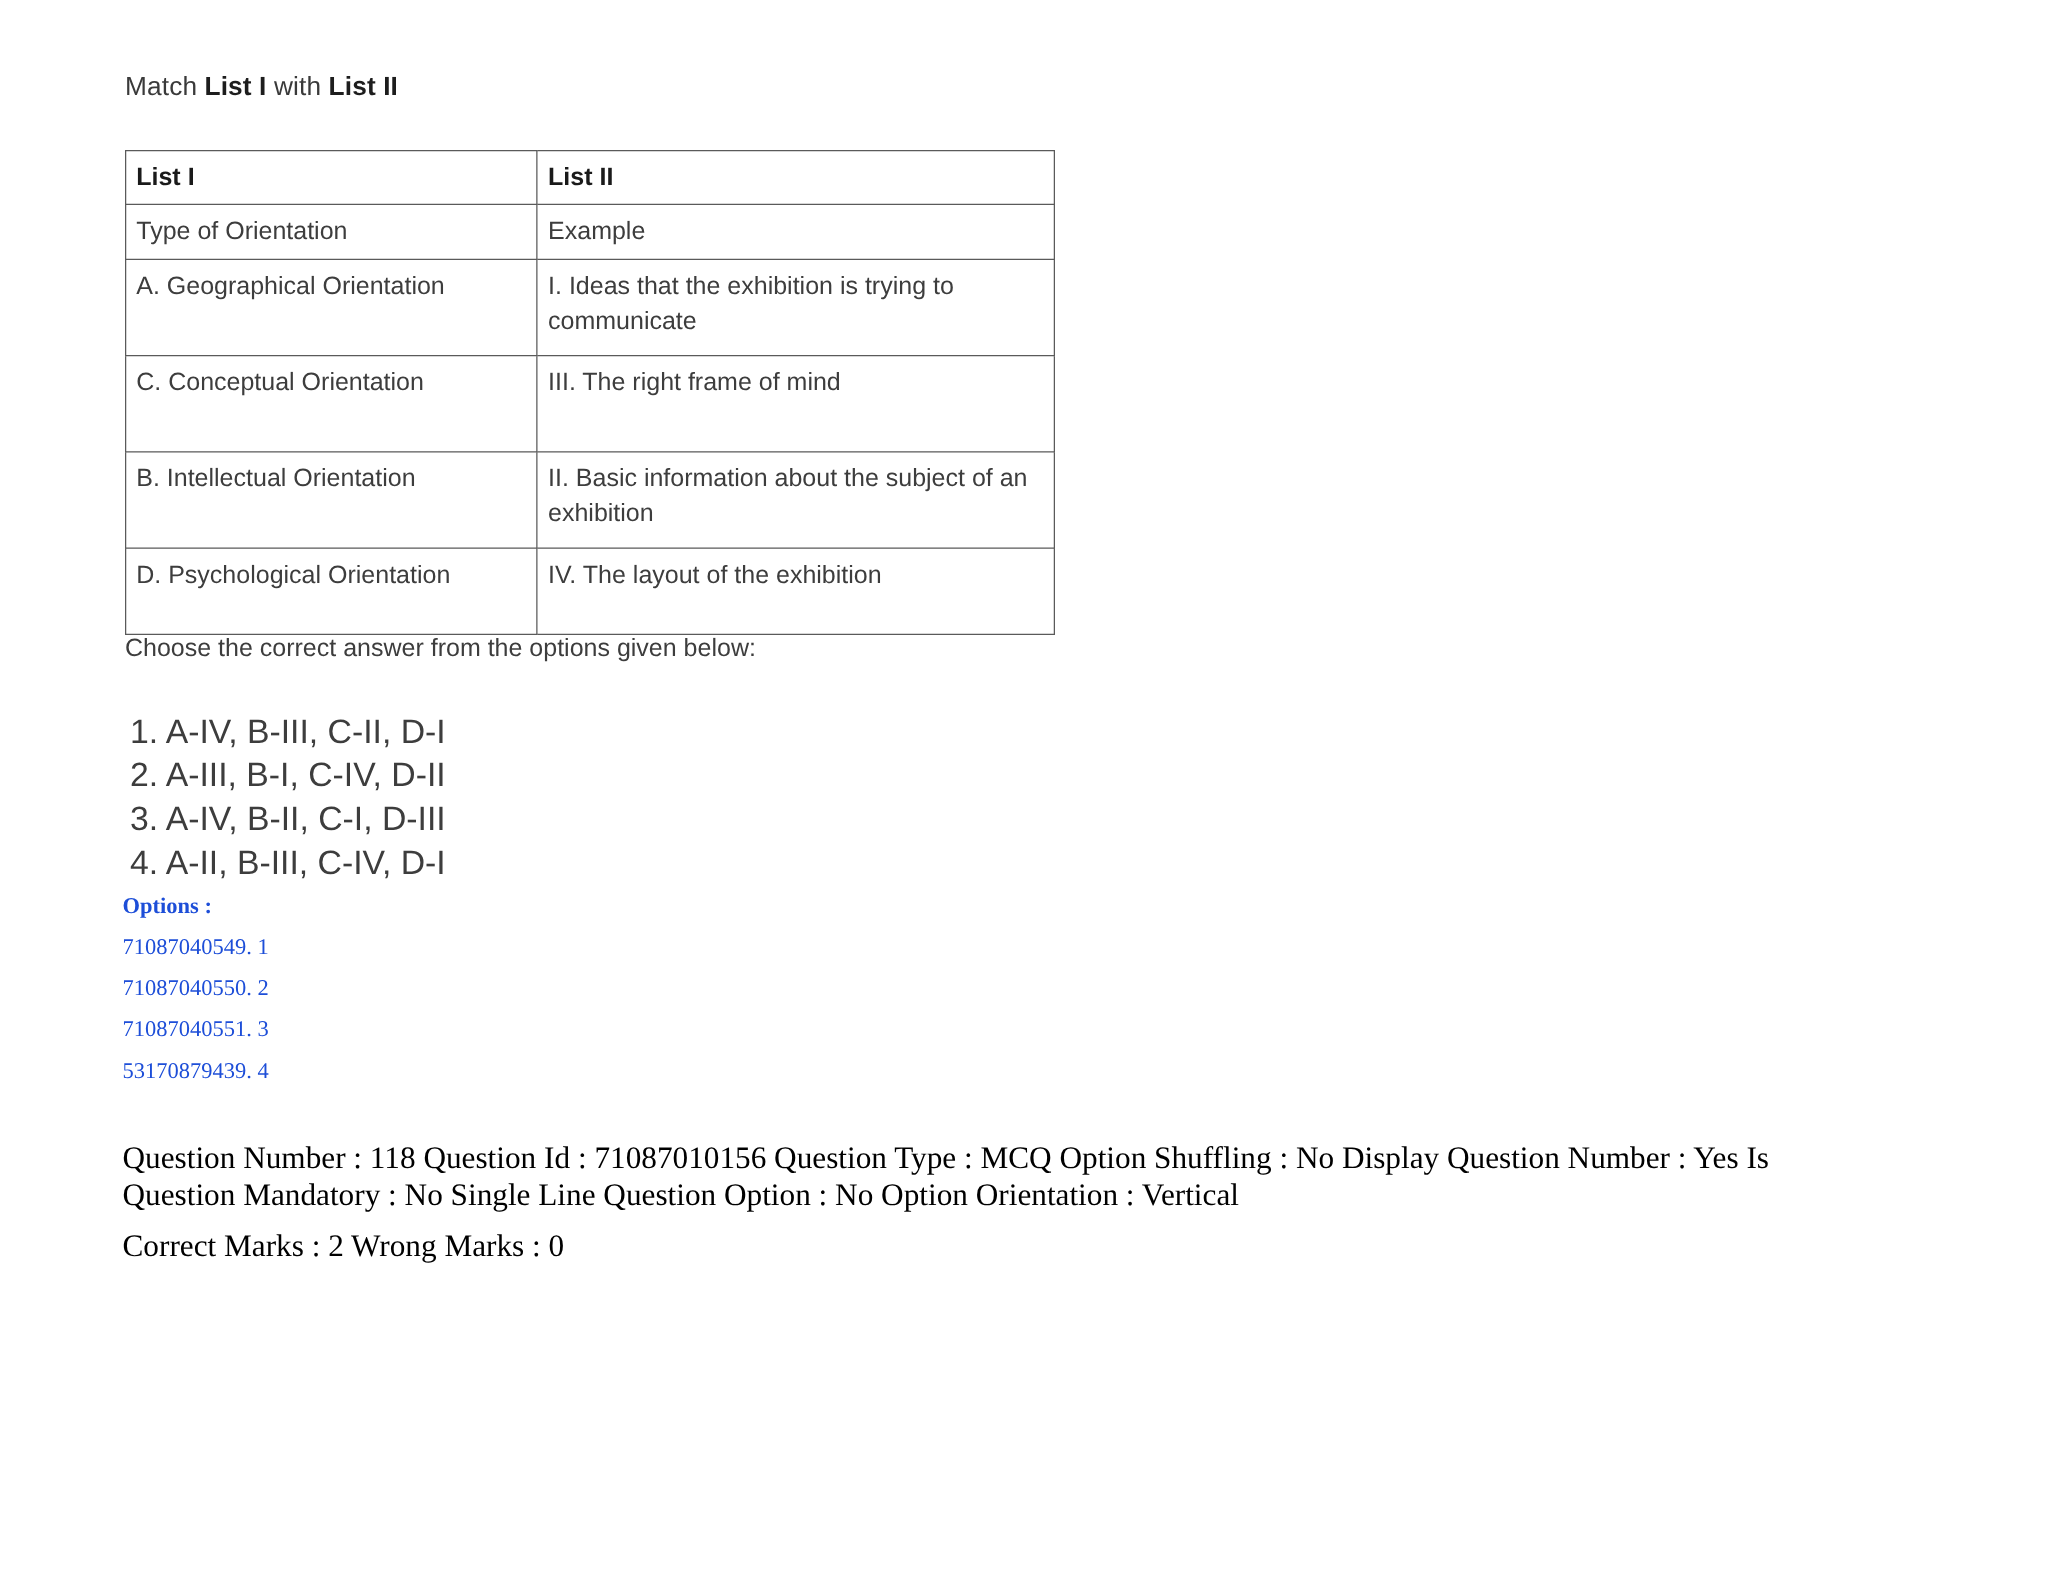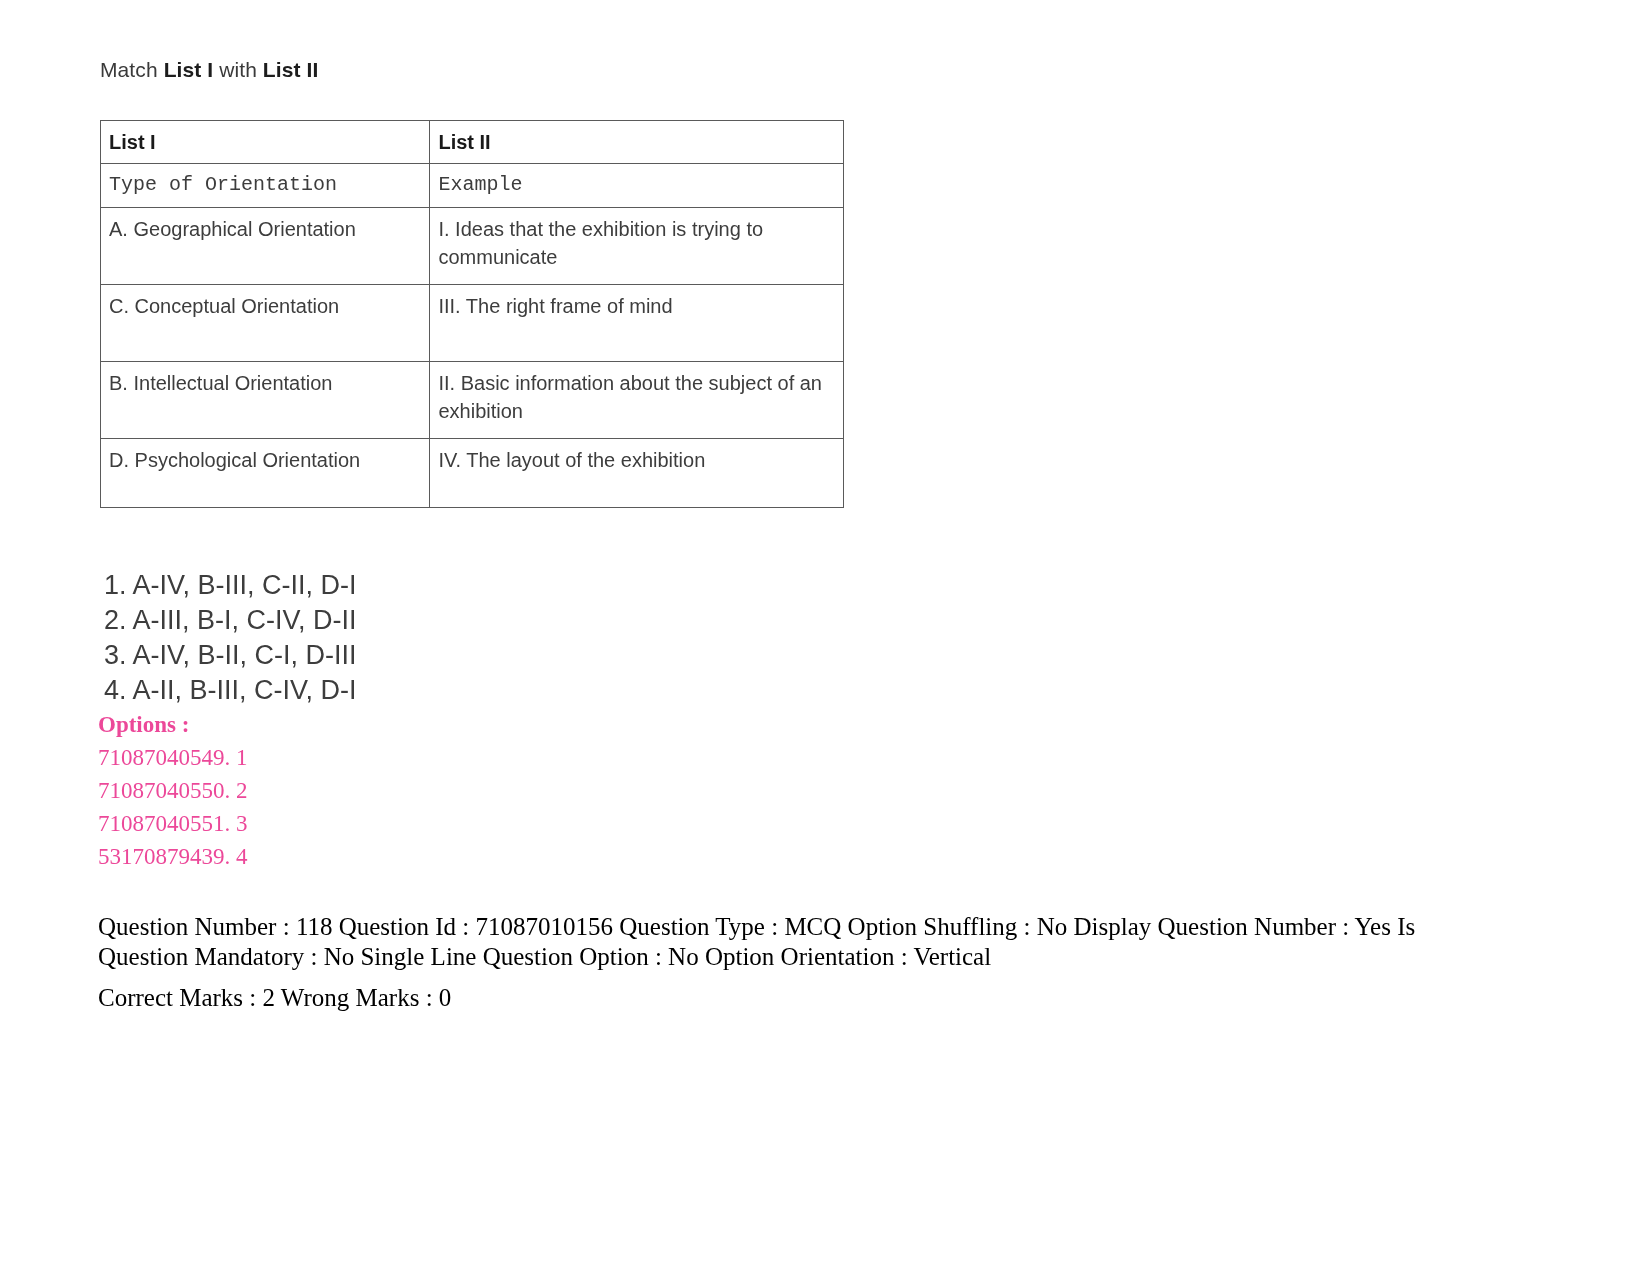--- a/index.html
+++ b/index.html
@@ -50,21 +50,21 @@
     vertical-align: top;
     line-height: 1.42;
   }
   .match-table .col-a { width: 329px; }
   .match-table .col-b { width: 413px; }
   .match-table tr.hdr td {
     font-weight: bold;
     color: #1a1a1a;
     height: 24px;
   }
-  .match-table tr.sub td { height: 26px; font-family: Liberation Mono, monospace; }
+  .match-table tr.sub td { height: 26px; }
   .match-table tr.pair td { height: 62px; }
   .match-table tr.pair-tall td { height: 62px; }
   .match-table tr.pair-last td { height: 54px; }
 
   
   .prompt {
     position: absolute;
     left: 100px;
     top: 508px;
     font-size: 20px;
@@ -85,22 +85,22 @@
     line-height: 35px;
     white-space: nowrap;
   }
 
   
   .opts {
     position: absolute;
     left: 98px;
     top: 708px;
     font-family: "Liberation Serif", serif;
-    font-size: 23px;
-    color: #ec4899;
+    font-size: 18px;
+    color: #1d4ed8;
   }
   .opts .opts-title {
     font-weight: bold;
     height: 33px;
     line-height: 33px;
   }
   .opts .opt-row {
     height: 33px;
     line-height: 33px;
     white-space: nowrap;
@@ -156,20 +156,21 @@
         <td>B. Intellectual Orientation</td>
         <td>II. Basic information about the subject of an exhibition</td>
       </tr>
       <tr class="pair pair-last">
         <td>D. Psychological Orientation</td>
         <td>IV. The layout of the exhibition</td>
       </tr>
     </tbody>
   </table>
 
+  <div class="prompt">Choose the correct answer from the options given below:</div>
 
   <div class="choices">
     <div class="choice">1. A-IV, B-III, C-II, D-I</div>
     <div class="choice">2. A-III, B-I, C-IV, D-II</div>
     <div class="choice">3. A-IV, B-II, C-I, D-III</div>
     <div class="choice">4. A-II, B-III, C-IV, D-I</div>
   </div>
 
   <div class="opts">
     <div class="opts-title">Options :</div>

